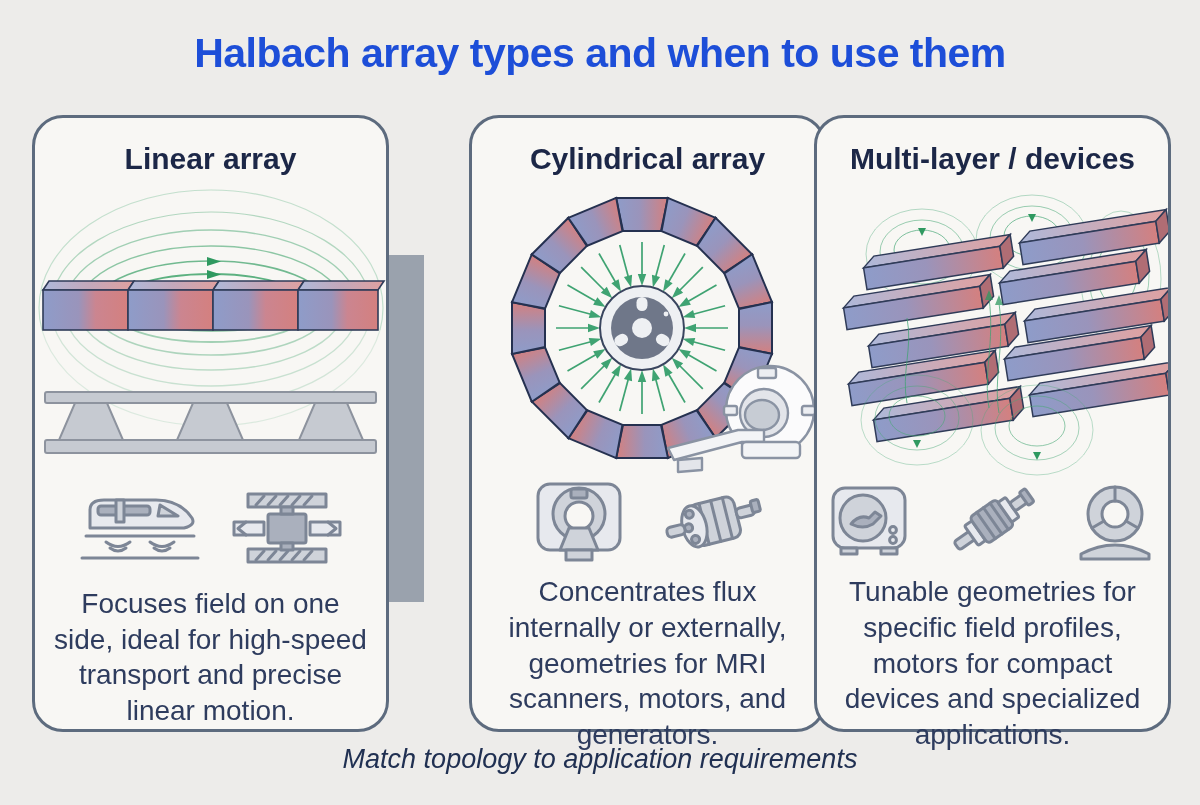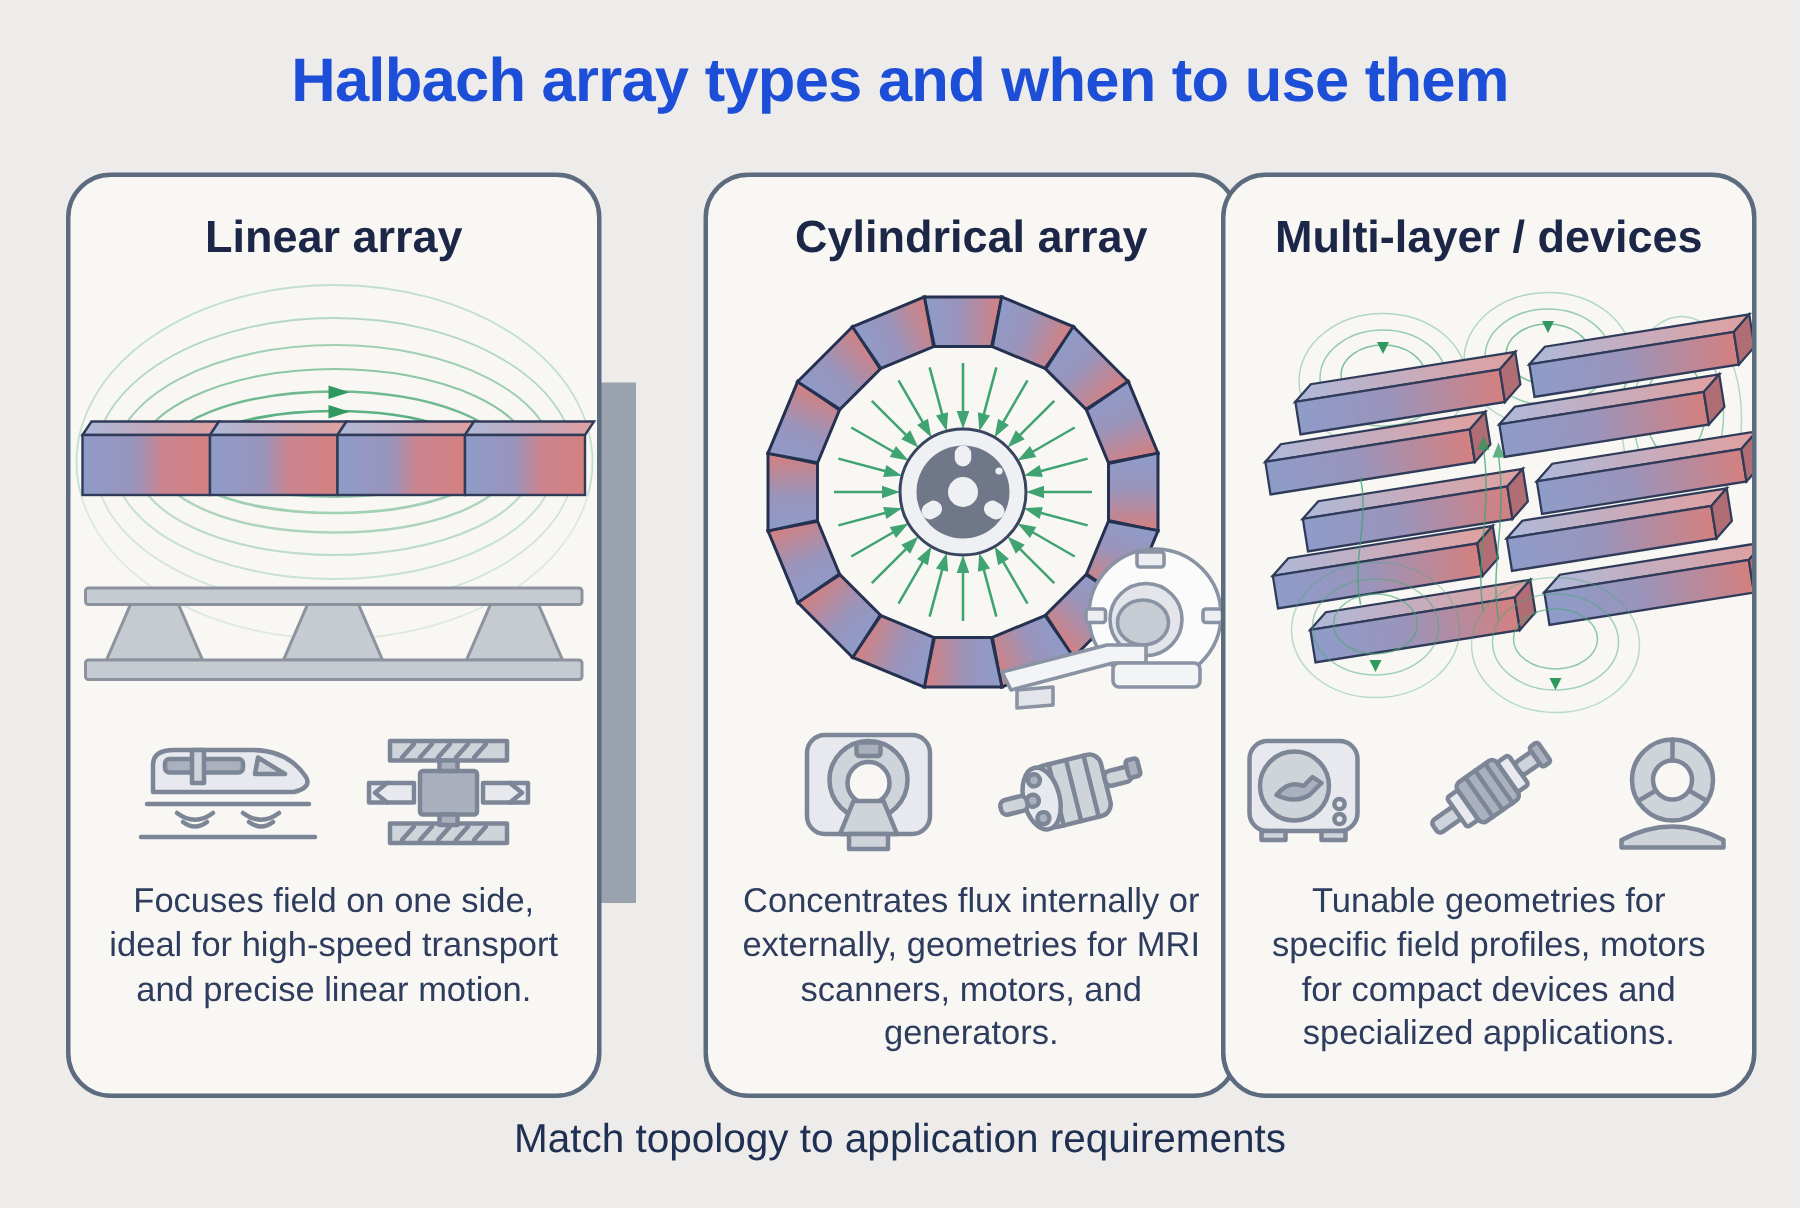--- a/index.html
+++ b/index.html
@@ -19,39 +19,39 @@
     background:#9aa2ad;z-index:1;
   }
   #connector-1{left:382px;}
   #connector-2{left:775px;}
   .card{
     position:absolute;top:115px;width:357px;height:617px;
     background:#f8f7f4;border:3px solid #5d6b7e;border-radius:30px;
     box-sizing:border-box;z-index:2;display:flex;flex-direction:column;
     align-items:center;
   }
-  #card-linear{left:44px;}
+  #card-linear{left:32px;border-radius:31px;}
   #card-cylindrical{left:421px;margin-left:48px;}
   #card-multilayer{left:814px;}
   .card h2{
     margin:24px 0 2px 0;font-size:30px;font-weight:700;color:#1c2747;
     text-align:center;
   }
   .card figure{margin:0;width:351px;height:300px;}
   .icons-row{
     height:96px;display:flex;align-items:center;justify-content:center;
     gap:26px;margin-top:2px;
   }
   .card p{
-    margin:10px 0 0 0;padding:0 18px;font-size:23px;line-height:1.28;
+    margin:10px 0 0 0;padding:0 18px;font-size:28px;line-height:1.28;
     text-align:center;color:#2e3c5e;
   }
   .footer-caption{
     position:absolute;left:0;top:744px;width:1200px;margin:0;
-    text-align:center;font-size:27px;color:#203052;font-weight:400;
+    text-align:center;font-size:27px;color:#203052;font-weight:400;font-style:italic;
   }
   svg{display:block;}
   .fl{fill:none;stroke:#4aa873;}
   .o3{opacity:.3}.o4{opacity:.4}.o5{opacity:.5}.o6{opacity:.62}
   .o8{opacity:.78}.o9{opacity:.9}.o10{opacity:1}
   .ico-stroke{stroke:#7d8696;stroke-width:3;stroke-linejoin:round;stroke-linecap:round;}
   .ico-fill-l{fill:#e7e9ee;}
   .ico-fill-m{fill:#cfd3da;}
   .ico-fill-d{fill:#aab0bd;}
 </style>

